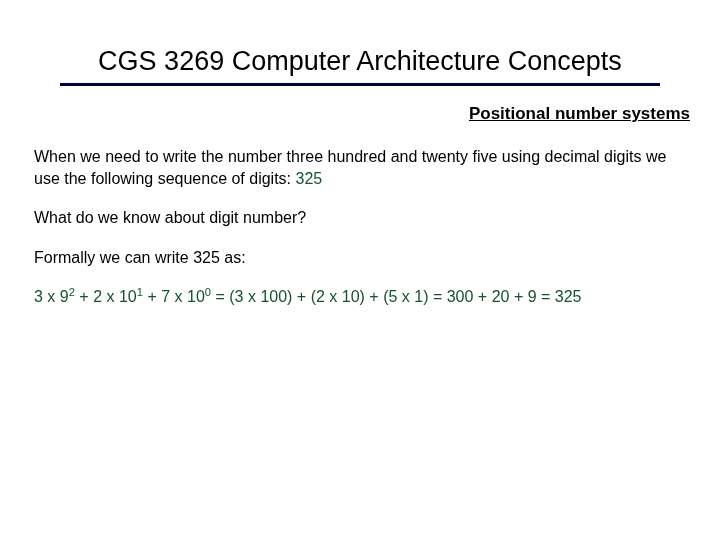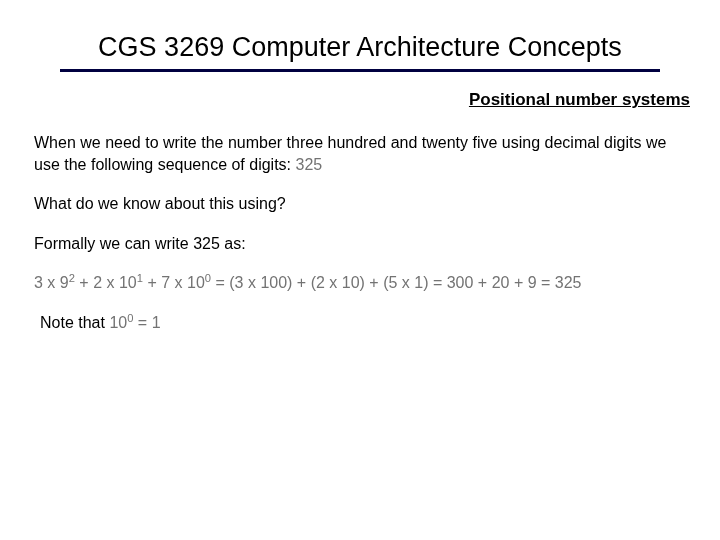--- a/index.html
+++ b/index.html
@@ -8,21 +8,21 @@
     width: 720px;
     height: 540px;
     background: #fff;
     font-family: Arial, Helvetica, sans-serif;
     color: #000;
   }
   .slide {
     box-sizing: border-box;
     width: 720px;
     height: 540px;
-    padding: 22px 30px 20px 30px;
+    padding: 36px 30px 20px 30px;
   }
   .title {
     font-size: 27px;
     text-align: center;
     margin: 10px 40px 6px 40px;
   }
   .rule {
     border: 0;
     border-top: 3px solid #000040;
     margin: 4px 30px 18px 30px;
@@ -36,47 +36,44 @@
   }
   .body {
     font-size: 16px;
     line-height: 1.35;
     padding: 0 4px;
   }
   .p {
     margin: 0 0  0;
   }
   .sp { margin-bottom: 18px; }
-  .blue { color: #737373; }
+  .blue { color: #14532d; }
   sup { font-size: 0.7em; vertical-align: super; line-height: 0; }
   .note { margin-left: 6px; }
 </style>
 </head>
 <body>
 
 <div class="slide">
 
   <div class="title">CGS 3269 Computer Architecture Concepts</div>
   <hr class="rule">
 
   <div class="subtitle">Positional number systems</div>
 
   <div class="body">
 
     <div class="p sp">
       <span>When we need to write the number three hundred and twenty  five using decimal digits we use the following sequence of digits: </span><span class="blue">325</span>
     </div>
 
-    <div class="p sp">What do we know about this using?</div>
+    <div class="p sp">What do we know about digit number?</div>
 
 
     <div class="p sp">Formally we can write 325 as:</div>
 
     <div class="p sp blue">
       <span>3 x 9</span><sup>2</sup><span> + 2 x 10</span><sup>1</sup><span> + 7 x 10</span><sup>0</sup><span> = (3 x 100) + (2 x 10) + (5 x 1) = 300 + 20 + 9 = 325</span>
     </div>
 
-    <div class="p note">
-      <span>Note that  </span><span class="blue">10</span><sup class="blue">0</sup><span class="blue"> = 1</span>
-    </div>
 
   </div>
 </div>
 
 </body></html>

